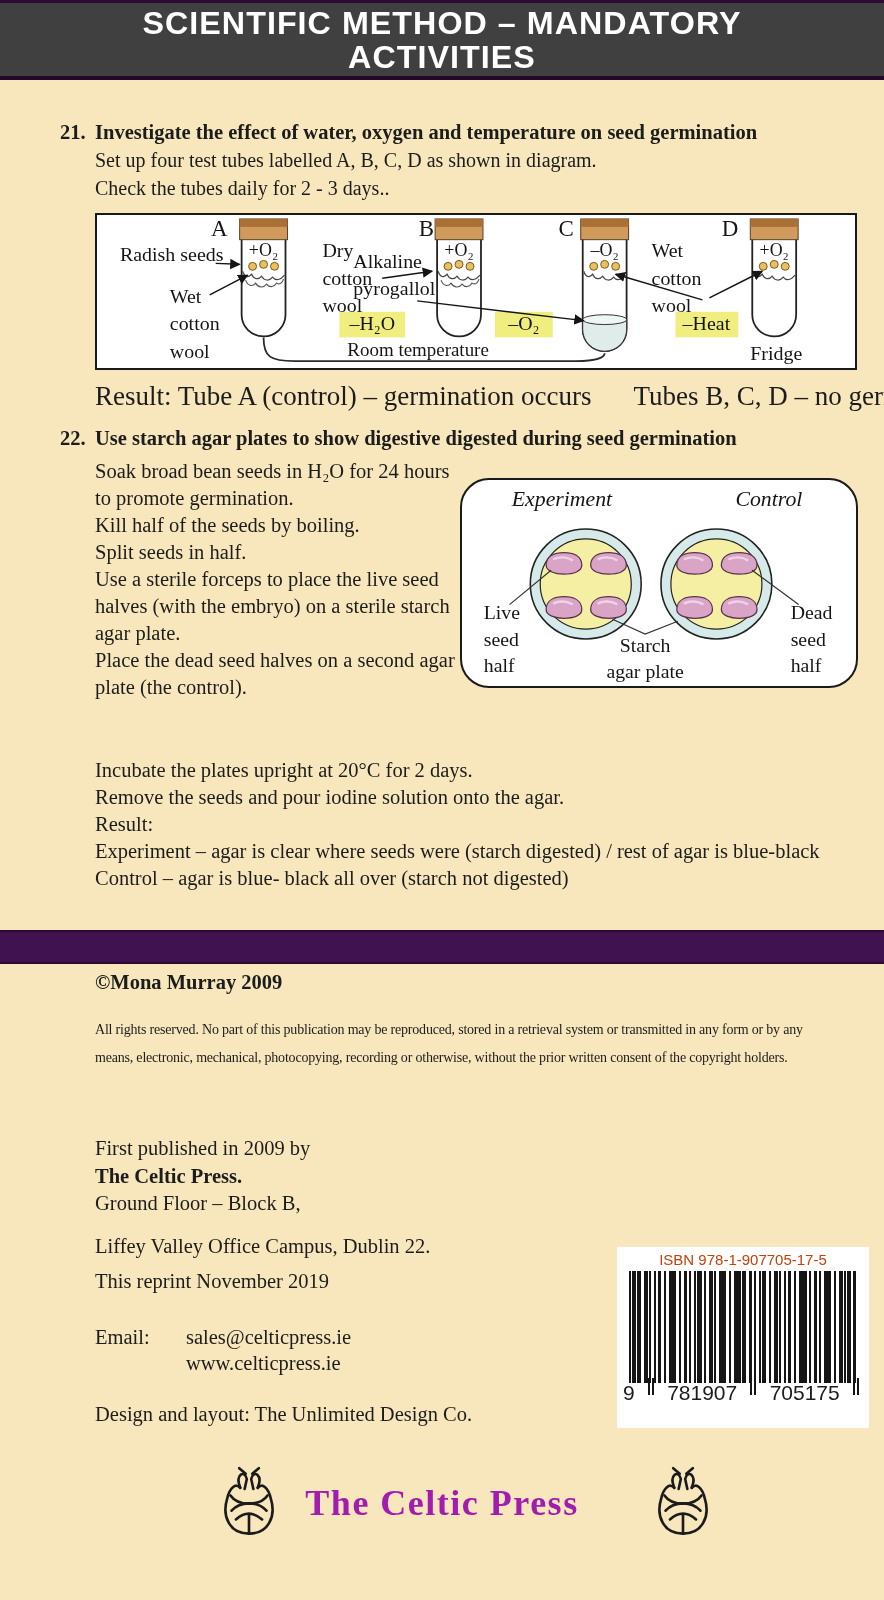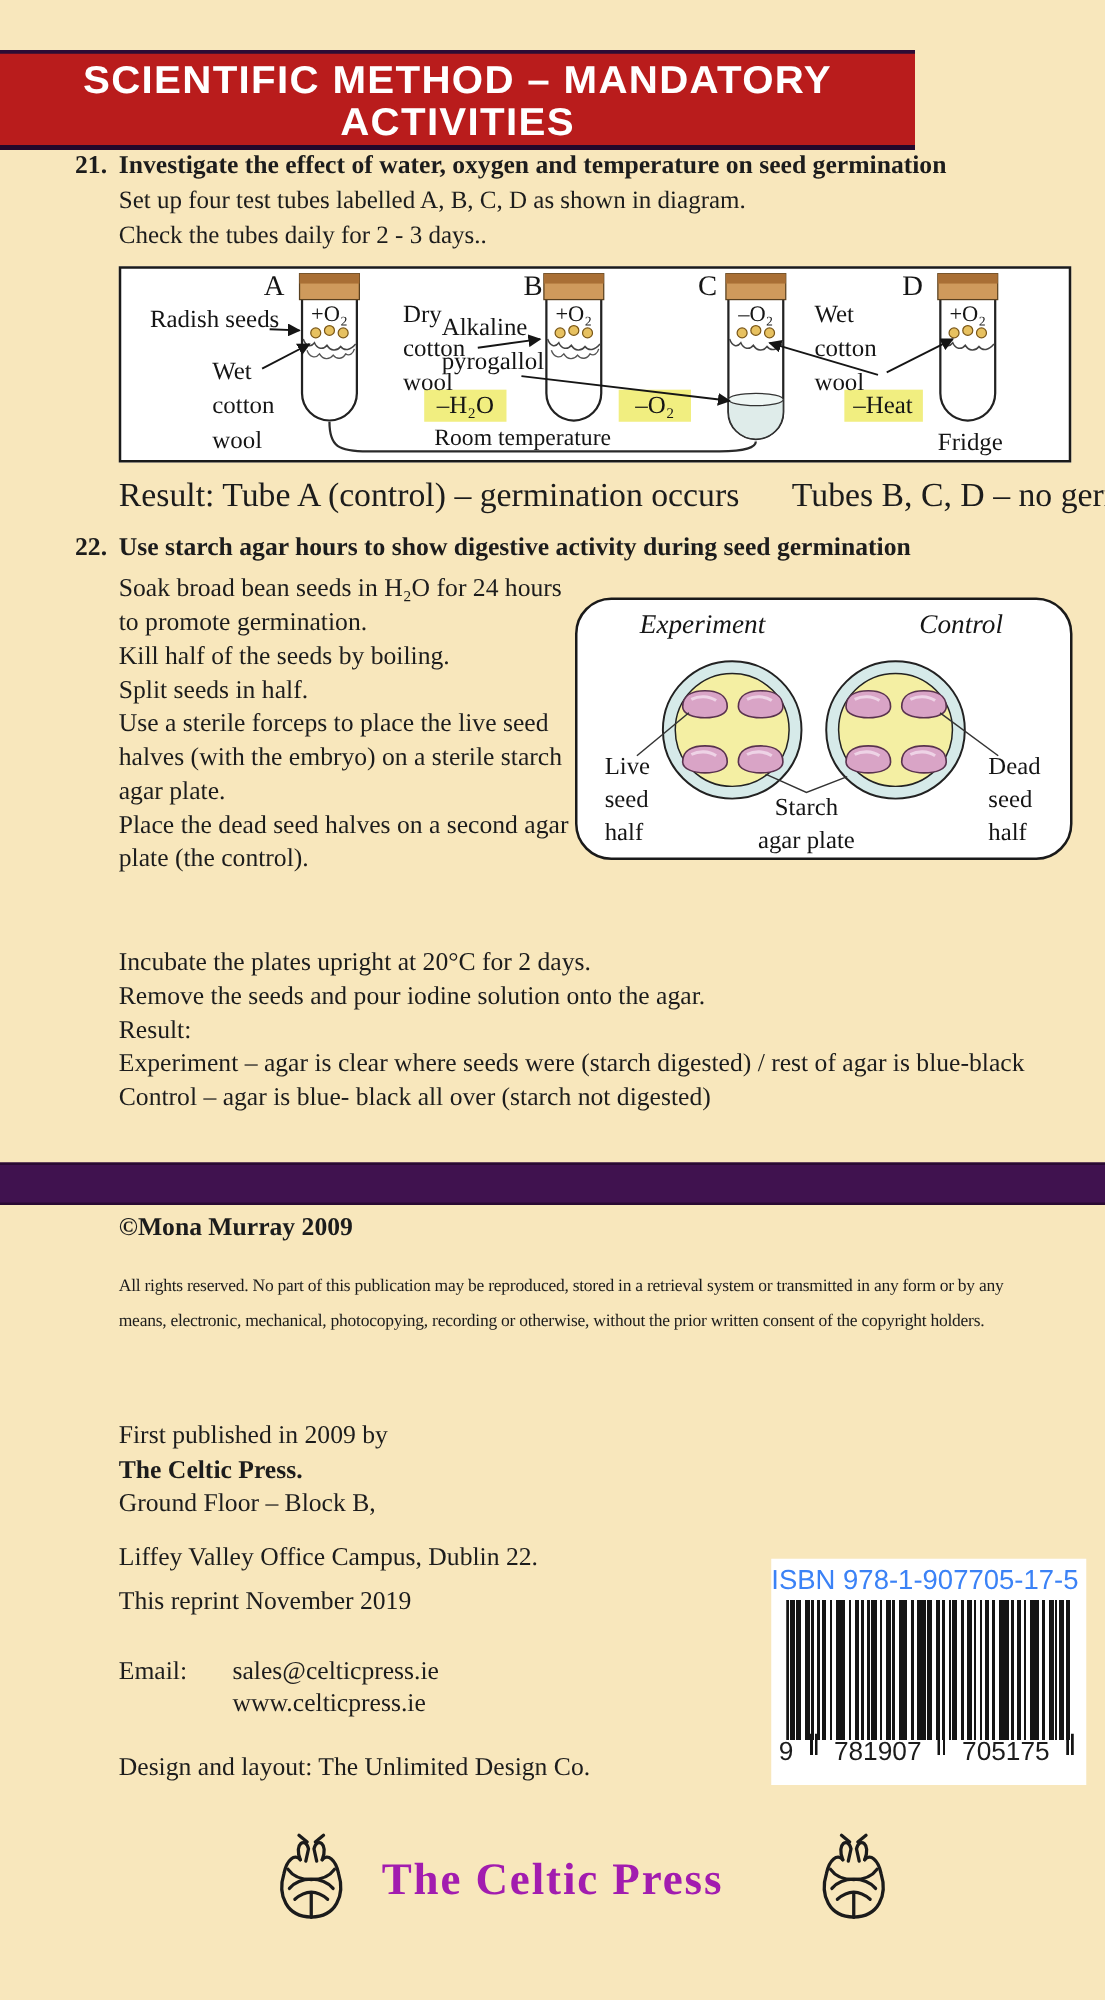--- a/index.html
+++ b/index.html
@@ -1,22 +1,22 @@
 <!DOCTYPE html>
 <html><head>
 <meta charset="utf-8">
 <style>
   html,body{margin:0;padding:0;background:#ffffff;}
   .page{position:relative;width:884px;height:1600px;background:#f8e7bc;overflow:hidden;
         font-family:"Liberation Serif",serif;color:#1c1c1c;}
   
-  .banner{position:absolute;left:0;top:0;width:732px;height:80px;background:#b91c1c;
+  .banner{position:absolute;left:0;top:0;width:884px;height:80px;background:#404040;
           border-top:3px solid #2c0c35;border-bottom:4px solid #23082b;box-sizing:border-box;
           text-align:center;color:#ffffff;font-family:"Liberation Sans",sans-serif;
-          font-weight:800;letter-spacing:1px;margin-top:40px;}
+          font-weight:800;letter-spacing:1px;}
   .banner .l1{font-size:31px;line-height:34px;margin-top:4px;transform:scaleX(1.04);}
   .banner .l2{font-size:31px;line-height:34px;transform:scaleX(1.04);}
   
   .act-head{position:absolute;font-weight:bold;font-size:20.5px;white-space:nowrap;}
   .act-head .num{display:inline-block;width:35px;}
   .body-line{position:absolute;font-size:20px;white-space:nowrap;}
   
   .dbox{position:absolute;background:#ffffff;border:2.5px solid #1a1a1a;box-sizing:border-box;}
   .dbox svg{position:absolute;left:0;top:0;width:100%;height:100%;}
   svg text{font-family:"Liberation Serif",serif;fill:#151515;}
@@ -26,22 +26,22 @@
   .steps-narrow{position:absolute;left:95px;top:458px;width:362px;font-size:20.5px;line-height:27px;}
   .steps-wide{position:absolute;left:95px;top:757px;width:762px;font-size:20.5px;line-height:27px;}
   
   .band{position:absolute;left:0;top:930px;width:884px;height:34px;background:#40124f;
         border-top:2px solid #2a0a33;border-bottom:2px solid #2a0a33;box-sizing:border-box;}
   .imprint-line{position:absolute;font-size:20.5px;white-space:nowrap;}
   .bold{font-weight:bold;}
   .rights{position:absolute;left:95px;top:1016px;width:742px;font-size:14px;line-height:27.5px;letter-spacing:-0.2px;}
   
   .barcode{position:absolute;left:617px;top:1247px;width:252px;height:181px;background:#ffffff;}
-  .barcode .isbn{font-family:"Liberation Sans",sans-serif;font-size:22px;color:#3b82f6;
-                 text-align:left;padding-top:4px;white-space:nowrap;}
+  .barcode .isbn{font-family:"Liberation Sans",sans-serif;font-size:15px;color:#c2410c;
+                 text-align:center;padding-top:4px;white-space:nowrap;}
   .barcode .bars{margin:3px 12px 0 12px;height:112px;background:
       repeating-linear-gradient(90deg,#151515 0 2px,transparent 2px 5px),
       repeating-linear-gradient(90deg,transparent 0 3px,#151515 3px 6px,transparent 6px 13px),
       repeating-linear-gradient(90deg,transparent 0 8px,#151515 8px 10px,transparent 10px 21px);}
   .barcode .digits{display:flex;justify-content:space-between;align-items:flex-start;
                    padding:0 10px 0 6px;font-family:"Liberation Sans",sans-serif;font-size:21px;margin-top:-2px;}
   .barcode .guard{width:6px;height:17px;margin-top:-3px;
                   background:linear-gradient(90deg,#151515 0 2px,transparent 2px 4px,#151515 4px 6px);}
   
   .brand{position:absolute;left:0;top:1482px;width:884px;text-align:center;
@@ -150,21 +150,21 @@
       <text x="251" y="143" font-size="19">Room temperature</text>
       <text x="655" y="147" font-size="20">Fridge</text>
     </svg>
   </div>
 
   <div class="result-line" style="left:95px;top:381px;">
     <span>Result: Tube A (control) – germination occurs</span><span class="gap"></span><span>Tubes B, C, D – no germination</span>
   </div>
 
   <div class="act-head" style="left:60px;top:427px;">
-    <span class="num">22.</span><span>Use starch agar hours to show digestive activity during seed germination</span>
+    <span class="num">22.</span><span>Use starch agar plates to show digestive digested during seed germination</span>
   </div>
 
   <div class="steps-narrow">
     <div>Soak broad bean seeds in H₂O for 24 hours to promote germination.</div>
     <div>Kill half of the seeds by boiling.</div>
     <div>Split seeds in half.</div>
     <div>Use a sterile forceps to place the live seed halves (with the embryo) on a sterile starch agar plate.</div>
     <div>Place the dead seed halves on a second agar plate (the control).</div>
   </div>
 

